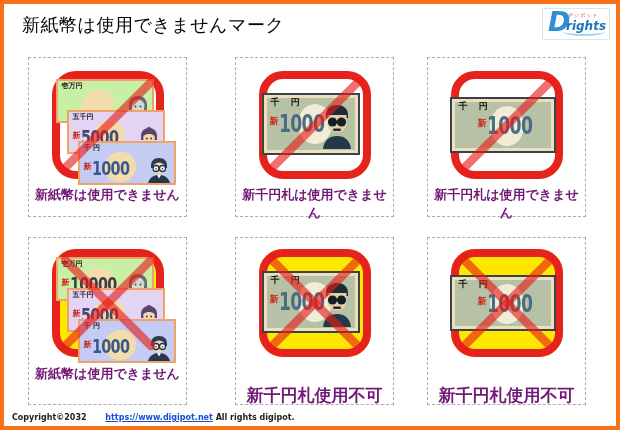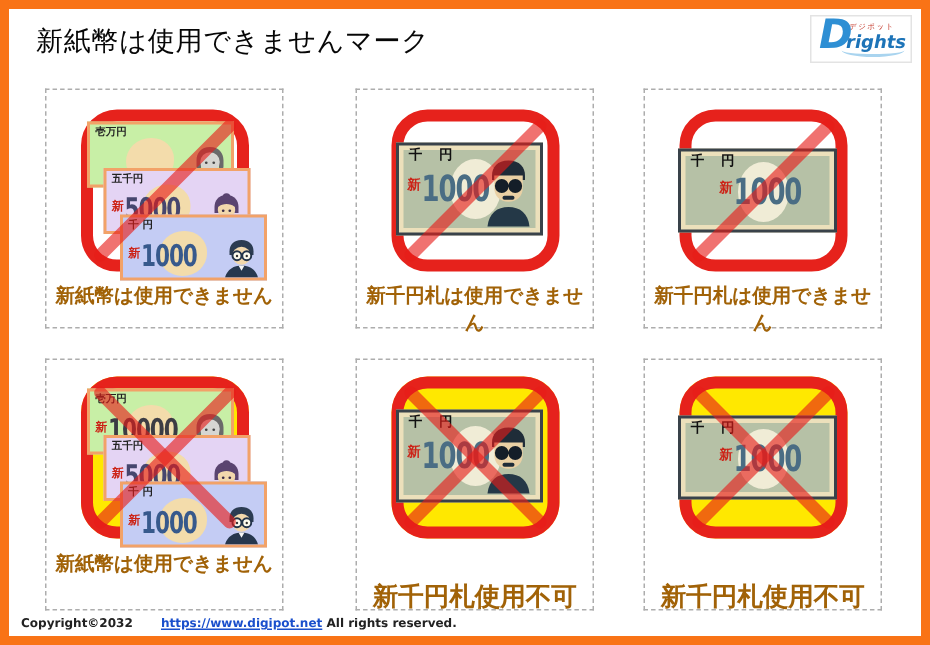--- a/index.html
+++ b/index.html
@@ -1,16 +1,16 @@
 <!DOCTYPE html>
 <html><head>
 <meta charset="utf-8">
 <style>
   html,body{margin:0;padding:0;background:#fff;}
-  #page{position:relative;width:620px;height:430px;box-sizing:border-box;border:6px solid #f97316;
+  #page{position:relative;width:620px;height:430px;box-sizing:border-box;border:4px solid #f97316;
         background:#fff;font-family:"DejaVu Sans",sans-serif;overflow:hidden;}
 
   
   .title{position:absolute;left:18px;top:9px;font-size:18px;color:#060606;letter-spacing:.5px;}
   .logo{position:absolute;right:6px;top:4px;width:66px;height:30px;border:1px solid #e3e3e3;background:#fff;}
   .logo-d{position:absolute;left:5px;top:-3px;font-size:27px;font-weight:bold;font-style:italic;color:#2e8fd4;}
   .logo-rest{position:absolute;left:23px;top:10px;font-size:12px;font-weight:bold;font-style:italic;color:#1d74b8;}
   .logo-tag{position:absolute;left:25px;top:3px;font-size:5px;color:#c43a2c;letter-spacing:1px;}
   .logo-swoosh{position:absolute;left:20px;bottom:3px;width:42px;height:7px;border-bottom:2px solid #a9d4ef;border-radius:50%;}
 
@@ -50,21 +50,21 @@
   .bn-label{position:absolute;left:7px;top:3px;font-size:9px;font-weight:bold;color:#101010;letter-spacing:4px;line-height:1;}
   .bn-wm{position:absolute;left:34px;top:9px;width:34px;height:40px;background:#f0ecd6;border-radius:50%;}
   .bignote.plain .bn-wm{left:38px;top:7px;}
   .bn-val{position:absolute;left:6px;top:15px;white-space:nowrap;}
   .bignote.plain .bn-val{left:26px;top:13px;}
   .bn-val .shin{font-size:9px;vertical-align:8px;}
   .bn-val .num{font-size:24px;color:#4a6d84;}
   .bpt{position:absolute;right:4px;bottom:2px;}
 
   
-  .caption{position:absolute;left:0;right:0;text-align:center;font-weight:bold;color:#a16207;font-size:13px;top:128px;}
+  .caption{position:absolute;left:0;right:0;text-align:center;font-weight:bold;color:#701a75;font-size:13px;top:128px;}
   .r2 .caption{top:127px;}
   .caption.big{font-size:17px;top:122px;margin-top:24px;}
 
   
   .footer{position:absolute;left:8px;bottom:4px;font-size:8px;font-weight:bold;color:#222;}
   .footer a{color:#1a4fcc;text-decoration:underline;padding-left:16px;}
 </style>
 </head>
 <body>
 
@@ -273,16 +273,16 @@
         <line x1="99" y1="11" x2="13" y2="97"></line>
           <line x1="13" y1="11" x2="99" y2="97"></line>
       </svg>
     </div>
     <div class="caption big">新千円札使用不可</div>
   </div>
 
   <div class="footer">
     <span>Copyright©2032</span>
     <a href="#" title="https://www.digipot.net">https://www.digipot.net</a>
-    <span>All rights reserved.</span>
+    <span>All rights digipot.</span>
   </div>
 
 </div>
 
 </body></html>

